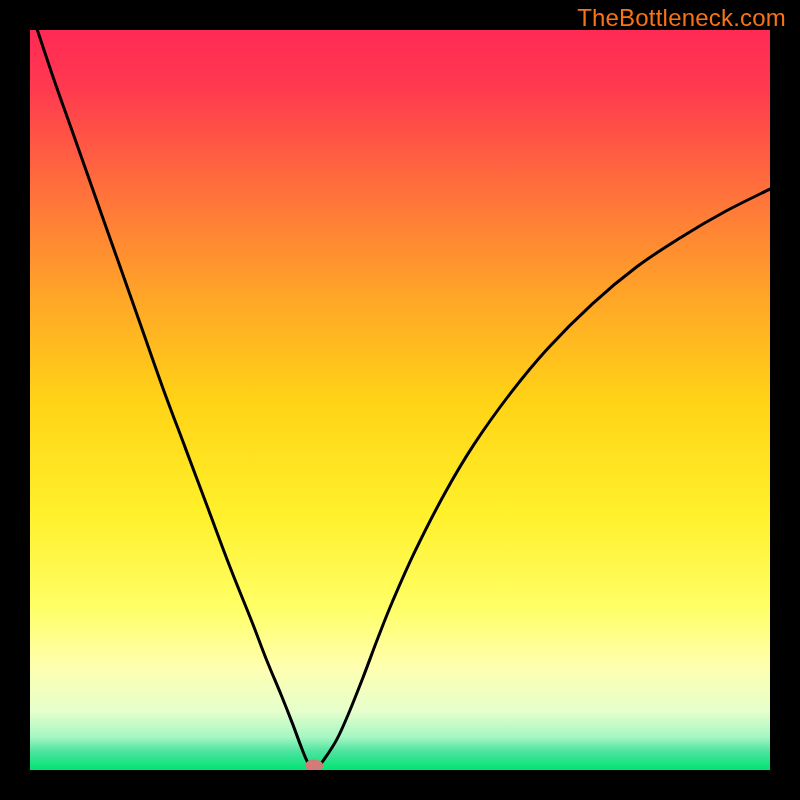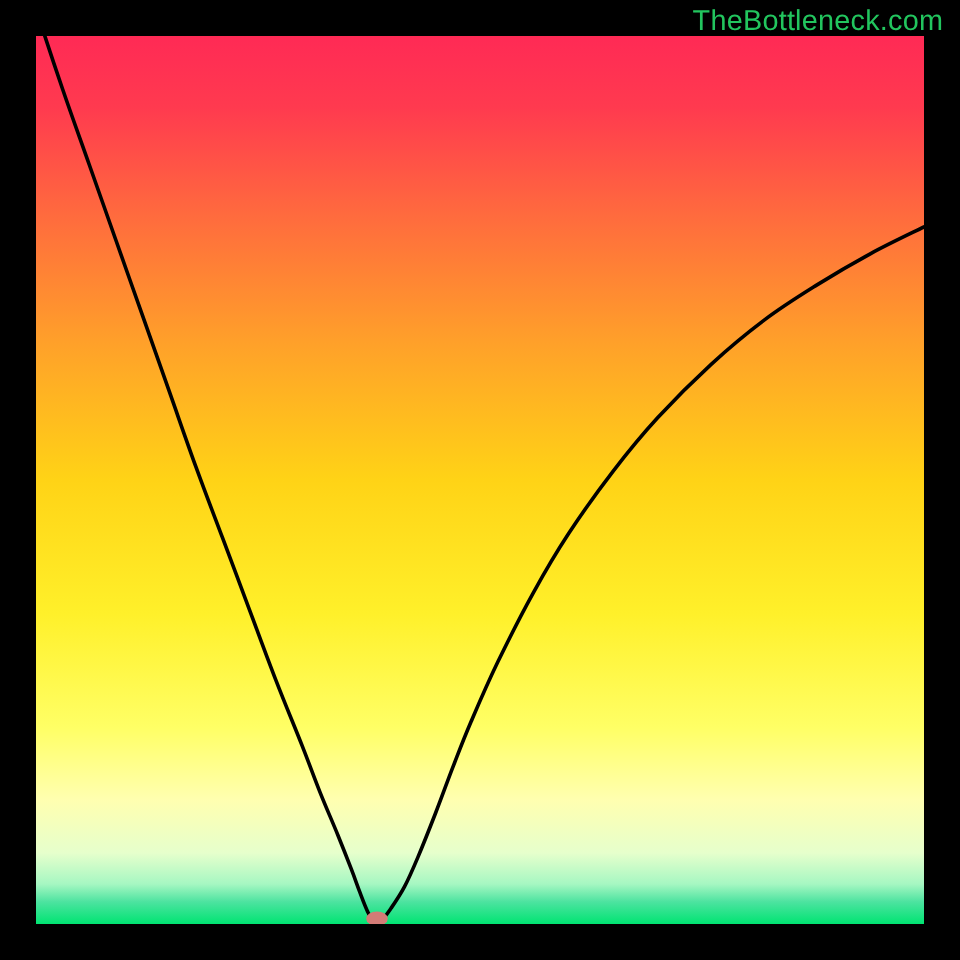--- a/index.html
+++ b/index.html
@@ -22,21 +22,21 @@
     left: 30px;
     top: 30px;
     width: 740px;
     height: 740px;
     box-sizing: border-box;
   }
   .watermark {
     position: absolute;
     top: 4px;
     right: 14px;
-    color: #22c55e;
+    color: #f97316;
     font-size: 24px;
     font-weight: 500;
     letter-spacing: 0.2px;
   }
   svg { display: block; }
 </style>
 </head>
 <body>
 
 <div class="frame">

